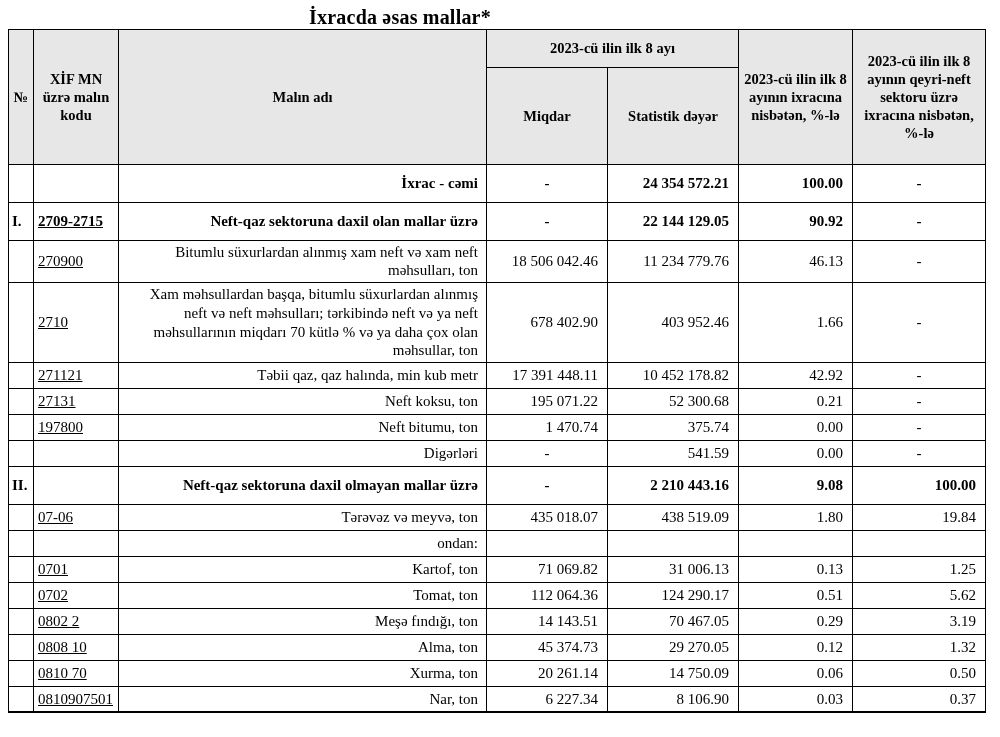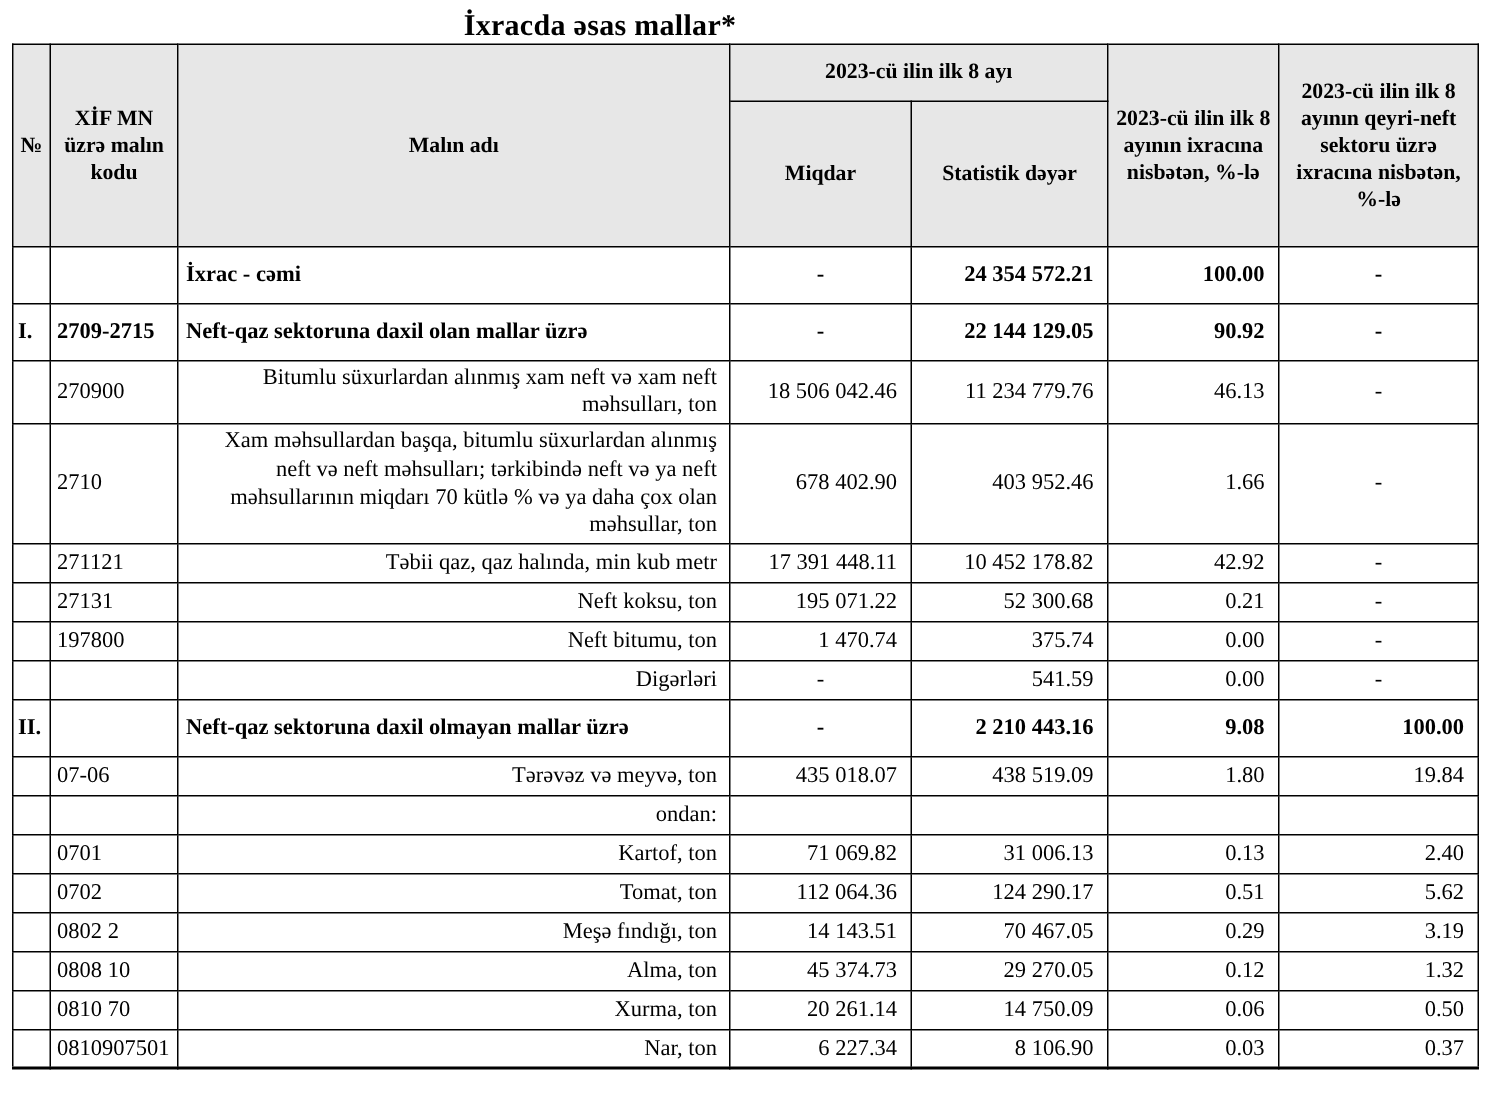--- a/index.html
+++ b/index.html
@@ -48,24 +48,24 @@
   }
   thead th {
     background: #e7e7e7;
     font-weight: bold;
     text-align: center;
     font-size: 14.5px;
     padding: 4px 4px;
   }
   thead tr.group-row th { height: 38px; }
   thead tr.sub-row th { height: 97px; }
-  td.code { text-align: left; padding-left: 4px; }
+  td.code { text-align: left; padding-left: 4px; text-decoration: underline; }
   td.no-cell { text-align: left; font-weight: bold; padding-left: 3px; }
   td.name { text-align: right; padding-left: 5px; padding-right: 8px; }
-  td.name-center { text-align: left; }
+  td.name-center { text-align: right; }
   td.indent { padding-left: 34px; }
   td.num { text-align: right; padding-right: 9px; }
   td.dash { text-align: center; }
   tr.bold td { font-weight: bold; }
   tr.pad-lg td { padding-top: 9px; padding-bottom: 9px; }
   tbody td { height: 26px; }
 </style>
 </head>
 <body>
 
@@ -197,21 +197,21 @@
           <td class="num"></td>
           <td class="num"></td>
         </tr>
         <tr>
           <td class="no-cell"></td>
           <td class="code">0701</td>
           <td class="name indent">Kartof, ton</td>
           <td class="num">71 069.82</td>
           <td class="num">31 006.13</td>
           <td class="num">0.13</td>
-          <td class="num">2.40</td>
+          <td class="num">1.25</td>
         </tr>
         <tr>
           <td class="no-cell"></td>
           <td class="code">0702</td>
           <td class="name indent">Tomat, ton</td>
           <td class="num">112 064.36</td>
           <td class="num">124 290.17</td>
           <td class="num">0.51</td>
           <td class="num">5.62</td>
         </tr>

